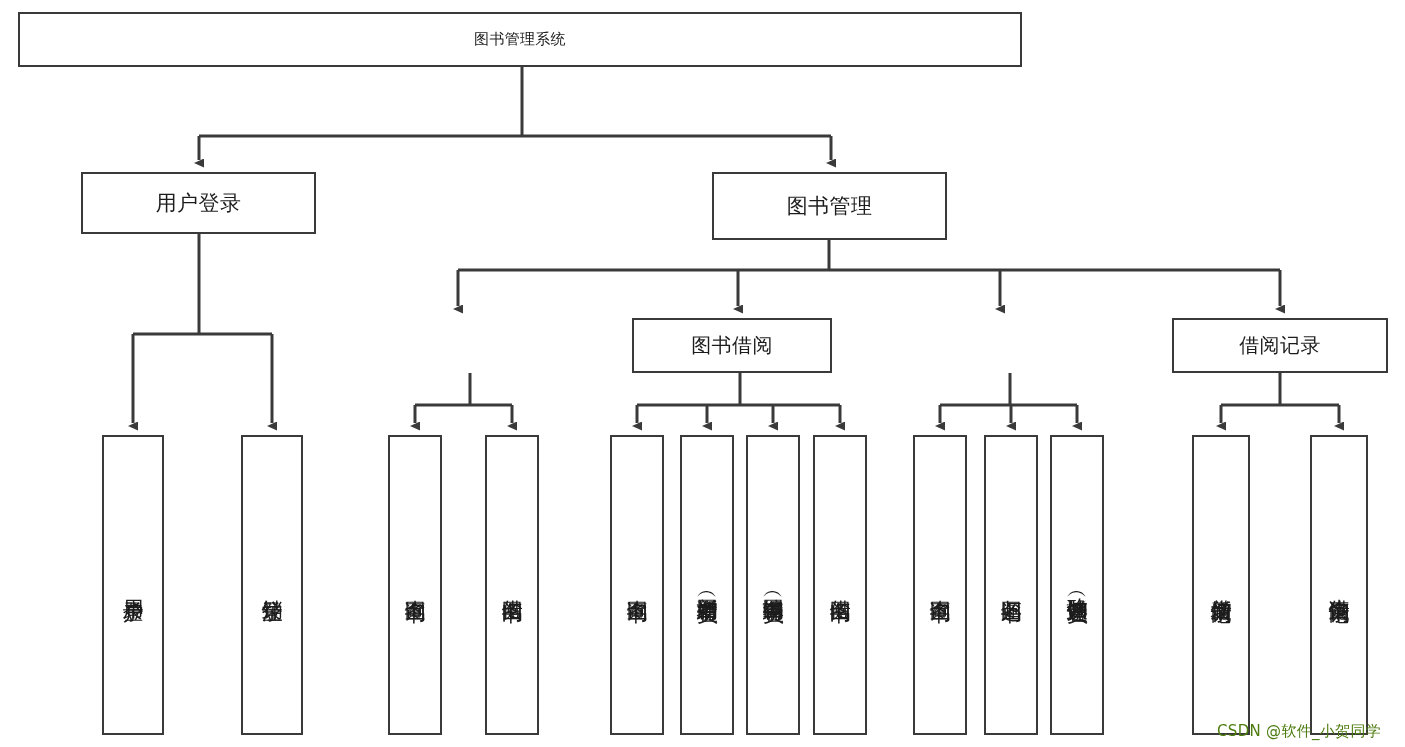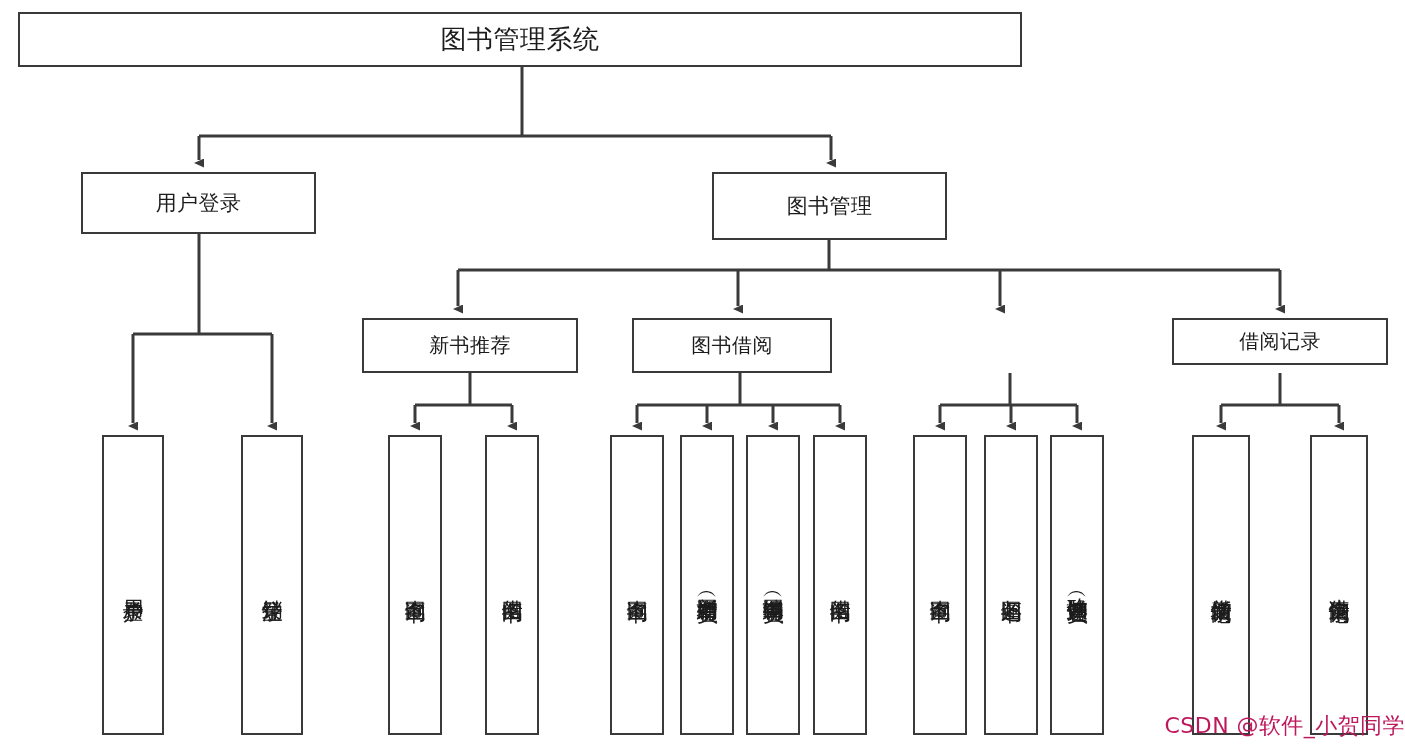--- a/index.html
+++ b/index.html
@@ -31,21 +31,21 @@
     box-sizing: border-box;
     background: #ffffff;
     border: 2px solid #3a3a3a;
     display: flex;
     align-items: center;
     justify-content: center;
     color: #1c1c1c;
     z-index: 2;
   }
   .node.root {
-    font-size: 26px;
+    font-size: 15px;
   }
   .node.level1 {
     font-size: 21px;
   }
   .node.level2 {
     font-size: 20px;
   }
   .node.leaf {
     font-size: 21px;
     align-items: center;
@@ -60,24 +60,24 @@
     letter-spacing: 0.04em;
     white-space: nowrap;
     display: block;
   }
   .htext {
     white-space: nowrap;
     letter-spacing: 0.02em;
   }
   #watermark {
     position: absolute;
-    right: 0;
+    right: 24px;
     bottom: 6px;
-    font-size: 22px;
-    color: #be185d;
+    font-size: 15px;
+    color: #4d7c0f;
     letter-spacing: 0.02em;
     white-space: nowrap;
     z-index: 5;
   }
 </style>
 </head>
 <body>
 
 <div id="canvas">
 
@@ -135,27 +135,24 @@
     <span class="htext">图书管理系统</span>
   </div>
 
   <div class="node level1" style="left:81px; top:172px; width:235px; height:62px;">
     <span class="htext">用户登录</span>
   </div>
   <div class="node level1" style="left:712px; top:172px; width:235px; height:68px;">
     <span class="htext">图书管理</span>
   </div>
 
-  <div class="node level2" style="left:362px; top:318px; width:216px; height:55px;">
-    <span class="htext">新书推荐</span>
-  </div>
   <div class="node level2" style="left:632px; top:318px; width:200px; height:55px;">
     <span class="htext">图书借阅</span>
   </div>
-  <div class="node level2" style="left:1172px; top:318px; width:216px; height:47px;">
+  <div class="node level2" style="left:1172px; top:318px; width:216px; height:55px;">
     <span class="htext">借阅记录</span>
   </div>
 
   <div class="node leaf" style="left:102px; top:435px; width:62px; height:300px;">
     <span class="vtext">用户登录</span>
   </div>
   <div class="node leaf" style="left:241px; top:435px; width:62px; height:300px;">
     <span class="vtext">注销登录</span>
   </div>
 

